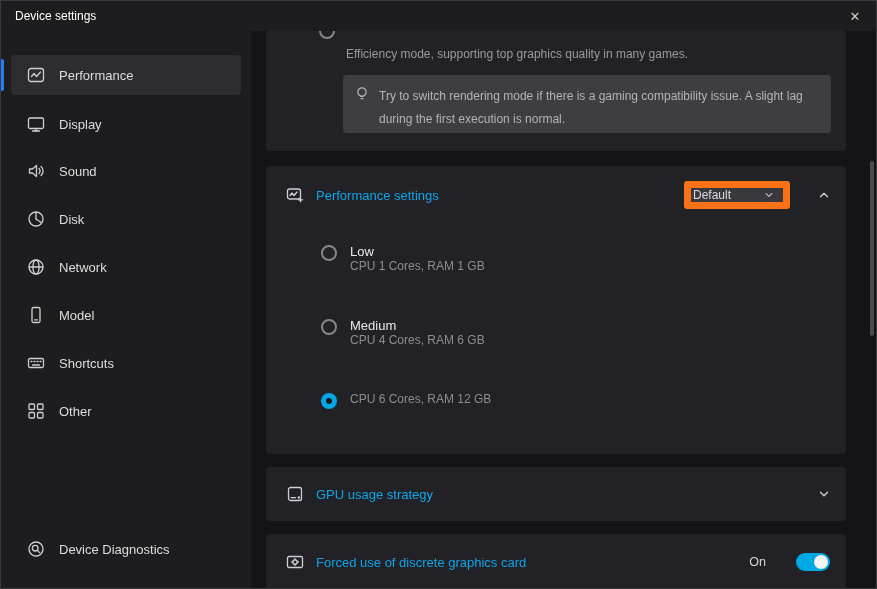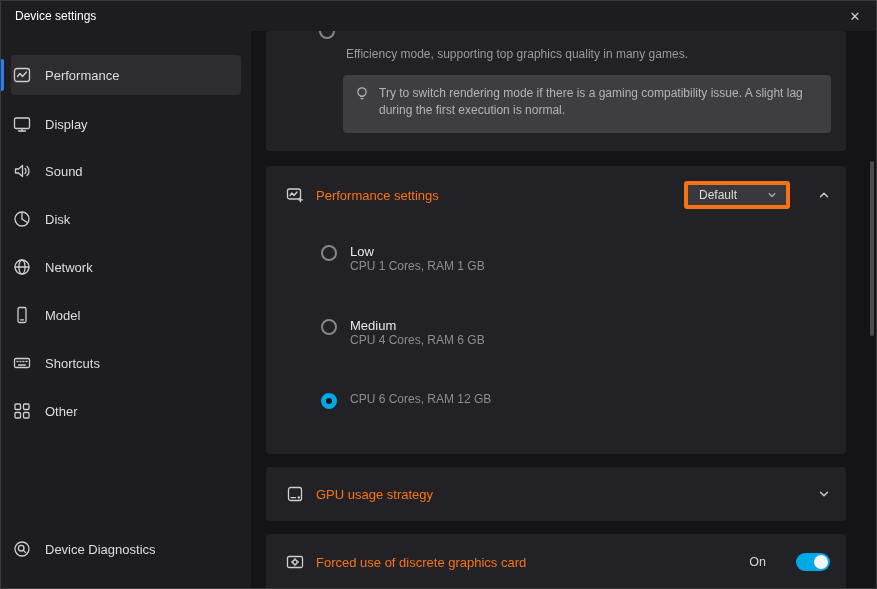--- a/index.html
+++ b/index.html
@@ -13,40 +13,40 @@
     background:#1d1d1f;border:1px solid #3a3a3c;
     font-family:"Liberation Sans",sans-serif;color:#e6e6e6;
     -webkit-font-smoothing:antialiased;
   }
   
   .titlebar{position:absolute;left:0;top:0;width:877px;height:30px;display:flex;align-items:center;padding-left:14px;}
   .titlebar .wtitle{font-size:12px;color:#ffffff;}
   .close-btn{position:absolute;right:0;top:0;width:42px;height:30px;display:flex;align-items:center;justify-content:center;font-size:13px;color:#cfcfcf;cursor:pointer;}
   
   .sidebar{position:absolute;left:0;top:30px;width:250px;height:559px;background:#1d1d1f;}
-  .side-item{position:absolute;left:10px;width:230px;height:40px;display:flex;align-items:center;gap:14px;padding-left:2px;border-radius:4px;font-size:13px;color:#dedee0;cursor:pointer;}
+  .side-item{position:absolute;left:10px;width:230px;height:40px;display:flex;align-items:center;gap:14px;padding-left:16px;border-radius:4px;font-size:13px;color:#dedee0;cursor:pointer;}
   .side-item.sel{background:#2d2d31;}
   .accent-bar{position:absolute;left:0;top:28px;width:3px;height:32px;background:var(--sidebar_accent);border-radius:0 2px 2px 0;}
   .side-item svg{flex:0 0 18px;}
   .ic{stroke:#cfcfd2;fill:none;stroke-width:1.3;stroke-linecap:round;stroke-linejoin:round;}
   
   .main{position:absolute;left:250px;top:30px;width:627px;height:559px;background:#141416;}
   .card{position:absolute;left:15px;width:580px;background:#222226;border-radius:4px;overflow:hidden;}
   .card-row{display:flex;align-items:center;height:100%;padding:0 16px 0 20px;gap:12px;}
-  .card-title{font-size:13px;color:#f97316;}
+  .card-title{font-size:13px;color:#0ea5e9;}
   .grow{flex:1;}
   
   .card.rendering{top:0;height:120px;}
   .desc-text{position:absolute;left:80px;top:16px;font-size:12px;color:#9b9b9e;}
-  .tipbox{position:absolute;left:77px;top:44px;width:488px;height:58px;background:#3e3e42;border-radius:4px;display:flex;gap:9px;padding:10px 14px 10px 11px;font-size:12px;line-height:17px;color:#b4b4b7;}
+  .tipbox{position:absolute;left:77px;top:44px;width:488px;height:58px;background:#3e3e42;border-radius:4px;display:flex;gap:9px;padding:10px 14px 10px 11px;font-size:12px;line-height:23px;color:#b4b4b7;}
   .tipbox svg{flex:0 0 16px;margin-top:1px;}
   
   .card.perf{top:135px;height:288px;}
   .perf-header{position:absolute;left:0;top:0;width:100%;height:58px;display:flex;align-items:center;padding:0 14px 0 20px;gap:12px;}
-  .dd{display:flex;align-items:center;justify-content:space-between;width:106px;height:28px;padding:0 9px 0 11px;background:#39393d;border:4px solid #f97316;border-radius:3px;font-size:12px;color:#dcdcde;cursor:pointer;margin-right:14px;}
+  .dd{display:flex;align-items:center;justify-content:space-between;width:106px;height:28px;padding:0 9px 0 2px;background:#39393d;border:7px solid #f97316;border-radius:3px;font-size:12px;color:#dcdcde;cursor:pointer;margin-right:14px;}
   .chev-btn{width:16px;height:16px;display:flex;align-items:center;justify-content:center;cursor:pointer;}
   .opt{position:absolute;left:55px;display:flex;gap:13px;cursor:pointer;justify-content:space-between;}
   .opt.o0{top:78px;}  .opt.o1{top:152px;}  .opt.o2{top:226px;}
   .radio{width:16px;height:16px;border-radius:50%;border:2px solid #86868a;margin-top:1px;flex:0 0 16px;display:flex;align-items:center;justify-content:center;background:transparent;}
   .radio.on{border-color:var(--accent);background:var(--accent);}
   .radio.on::after{content:"";width:6px;height:6px;border-radius:50%;background:#15151a;}
   .opt-label{font-size:13px;color:#e9e9ea;}
   .opt-desc{font-size:12px;color:#8d8d91;}
   .radio-partial{position:absolute;left:53px;top:-9px;}
   

